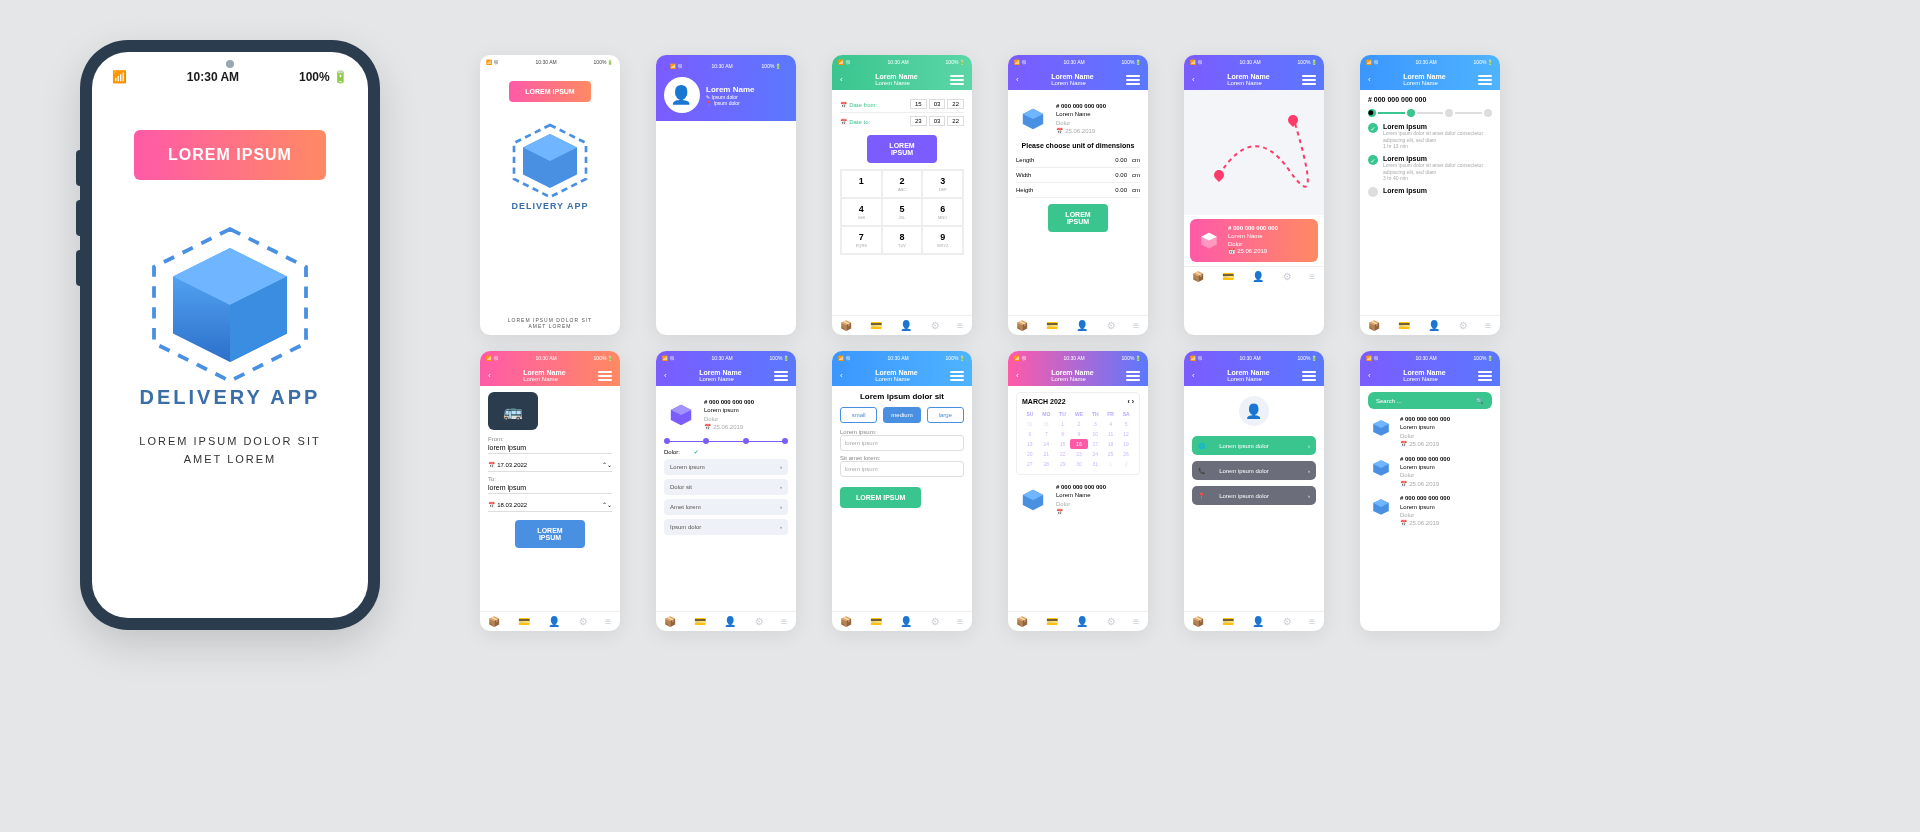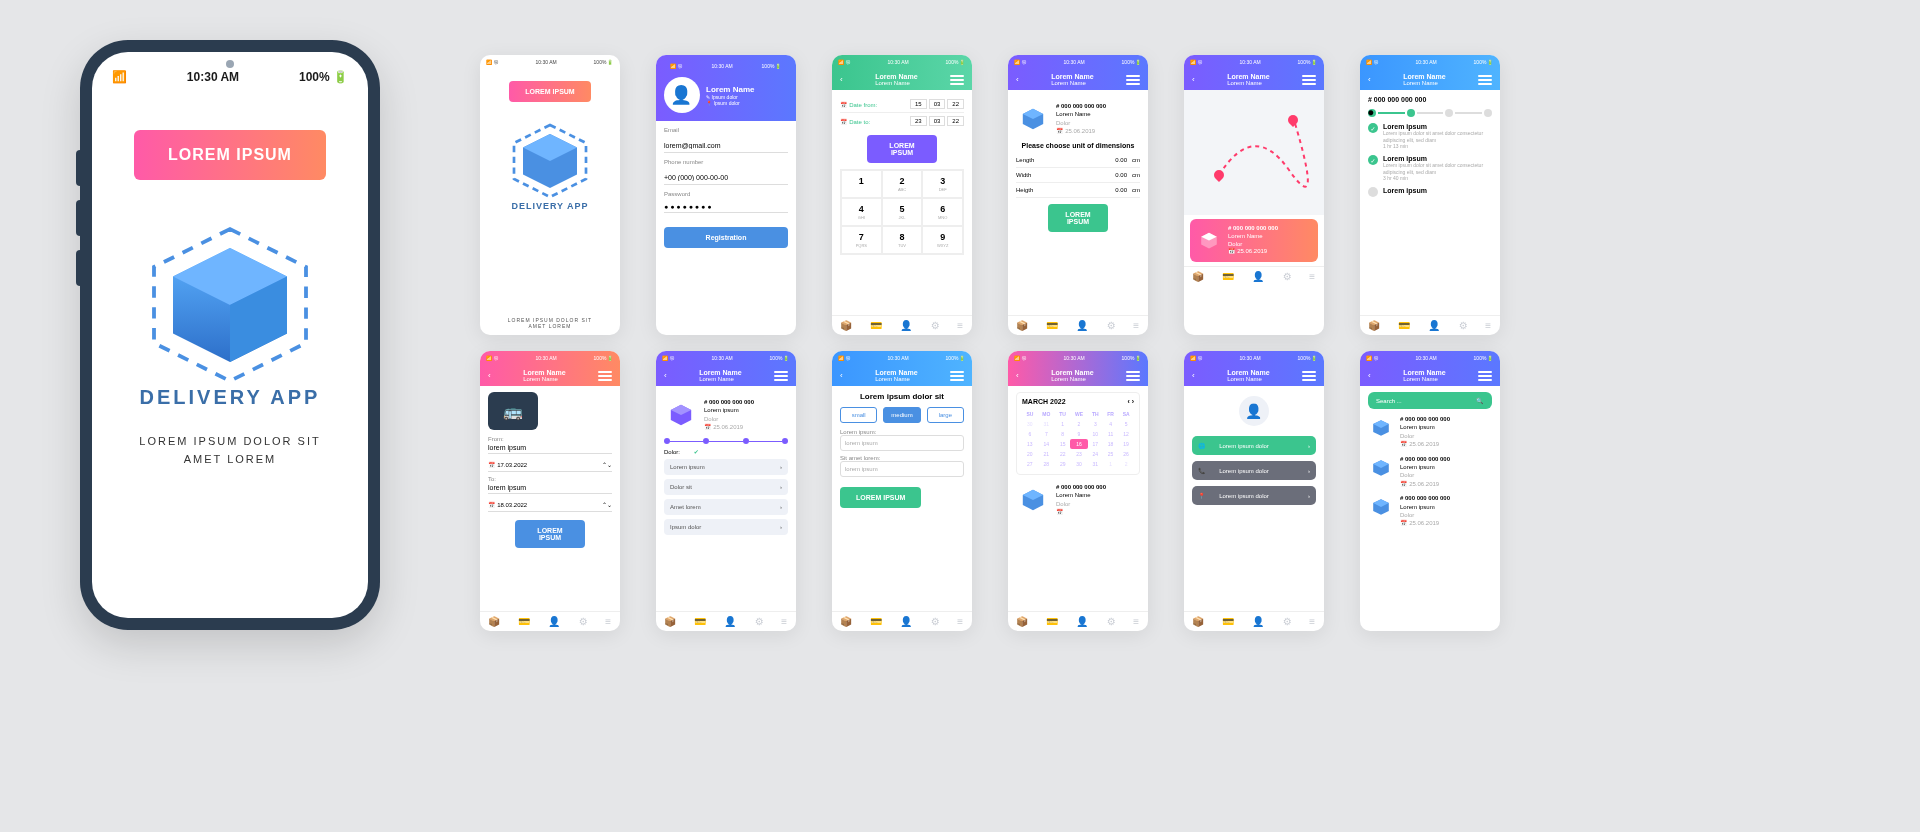--- a/index.html
+++ b/index.html
@@ -189,29 +189,20 @@
           <span><span>100%</span> 🔋</span>
         </div>
     <div class="row" style="margin-top:4px">
       <div class="avatar">👤</div>
       <div class="col">
         <b style="font-size:8px">Lorem Name</b>
         <span style="font-size:5px"><span class="ic-edit"></span> <span>Ipsum dolor</span></span>
         <span style="font-size:5px"><span class="ic-pin"></span> <span>Ipsum dolor</span></span>
       </div>
     </div>
-  </div>
-  <div class="body col" style="gap:6px">
-    <div class="lbl">Email</div>
-    <input class="inp" value="lorem@gmail.com" style="">
-    <div class="lbl">Phone number</div>
-    <input class="inp" value="+00 (000) 000-00-00" style="">
-    <div class="lbl">Password</div>
-    <div style="font-size:7px;border-bottom:1px solid #ddd;padding-bottom:2px">● ● ● ● ● ● ● ●</div>
-    <div class="btn btn-blue" style="margin-top:8px">Registration</div>
   </div>
 </div>
 
 <div class="scr">
   <div class="g-green">
     <div class="stb dark">
           <span>📶 ⦿</span>
           <span>10:30 AM</span>
           <span><span>100%</span> 🔋</span>
         </div>

